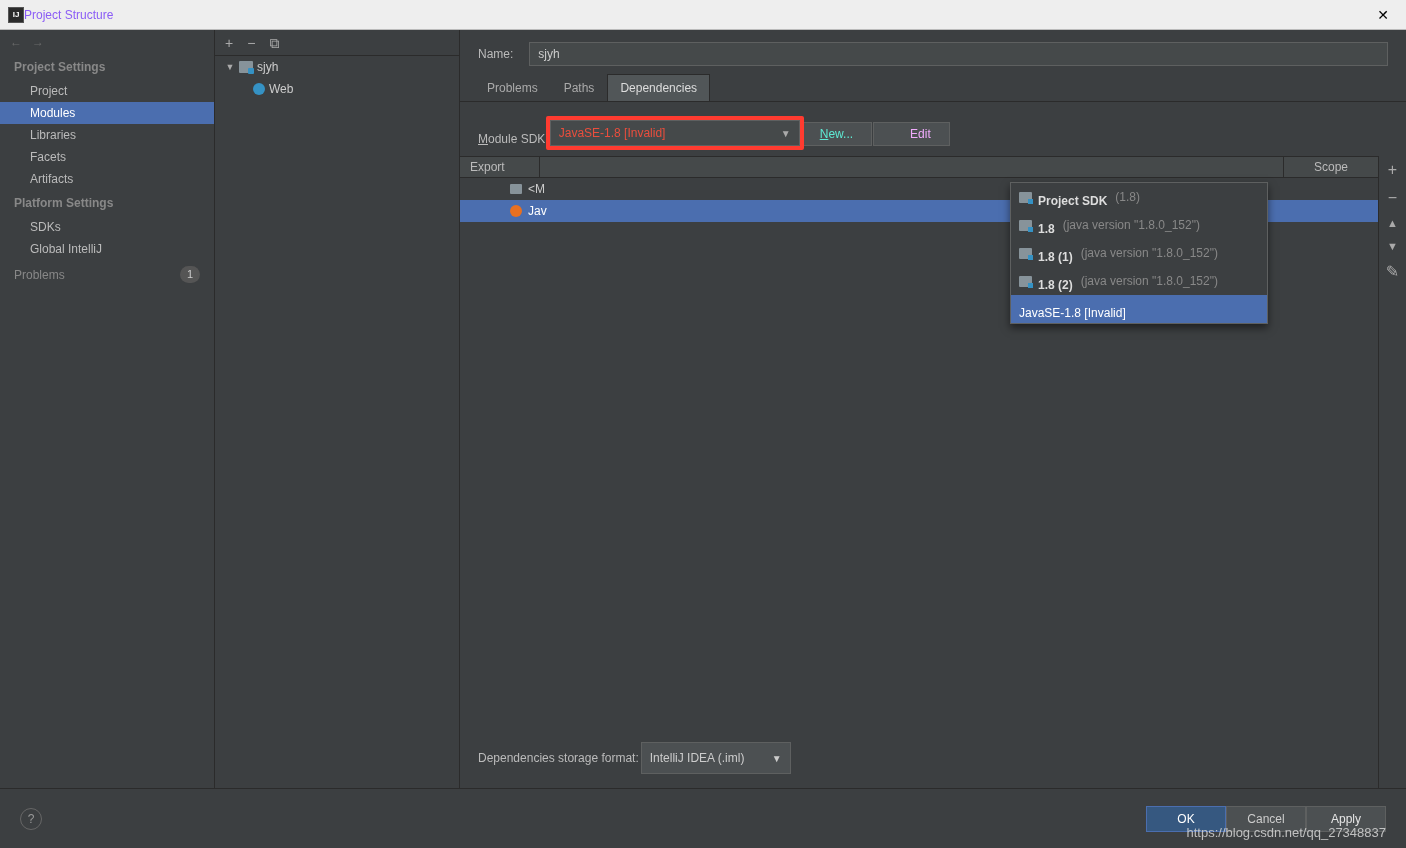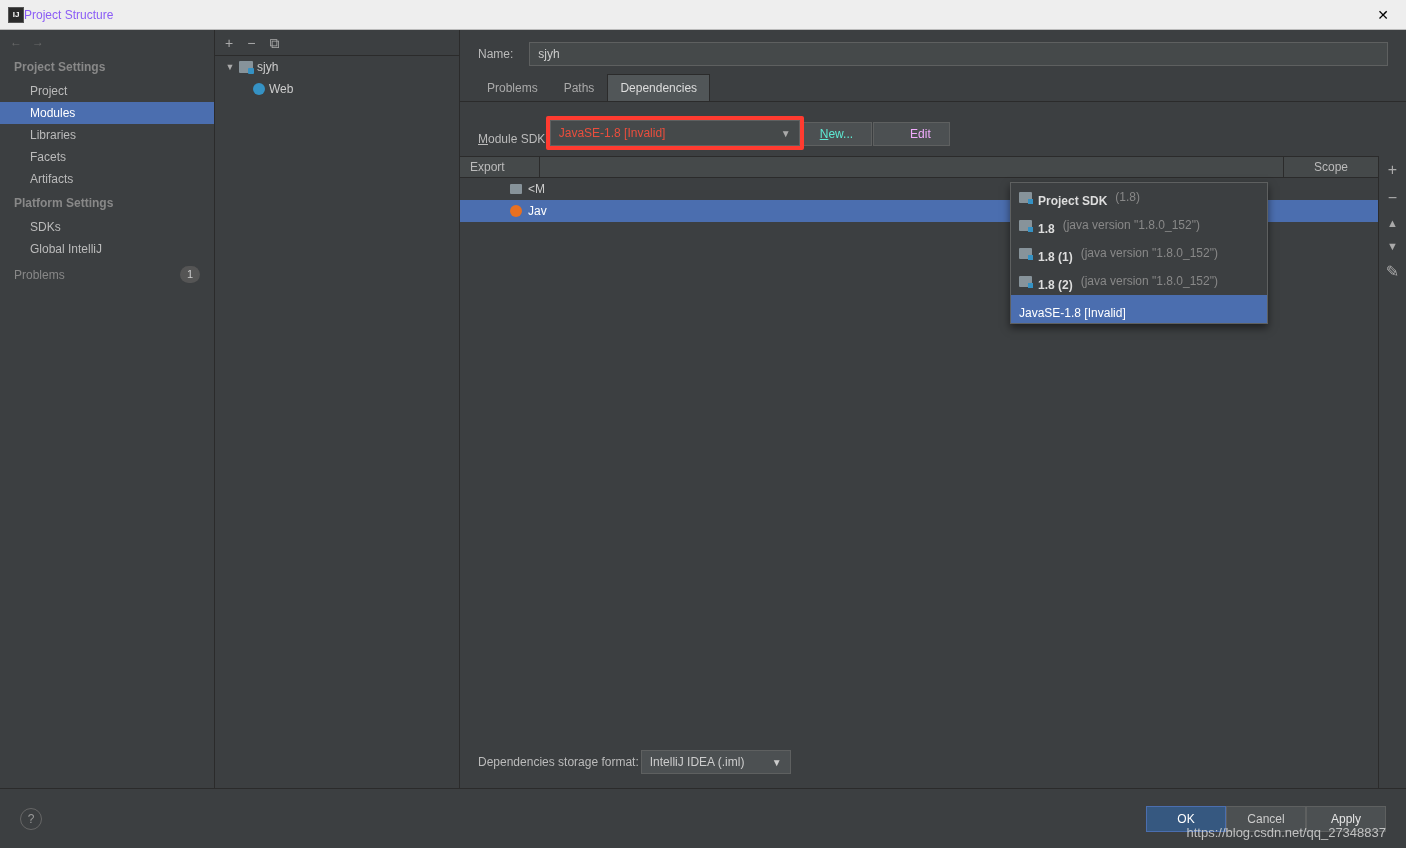--- a/index.html
+++ b/index.html
@@ -76,21 +76,21 @@
   .dd-item { padding: 3px 8px; display: flex; align-items: center; gap: 6px; cursor: pointer; }
   .dd-item .sdk-icon { width: 13px; height: 11px; background: #87939a; border-radius:1px; position:relative;}
   .dd-item .sdk-icon::after {content:""; position:absolute; bottom:-1px; right:-1px; width:5px; height:5px; background:#3592c4;}
   .dd-item .dd-name { color: #ddd; font-weight: bold; margin-top: 8px; }
   .dd-item .dd-extra { color: #888; margin-left: 2px; }
   .dd-item.invalid { background: #4b6eaf; }
   .dd-item.invalid .dd-name { color: #fff; font-weight: normal; }
 
   .storage-row { display: flex; align-items: center; padding: 14px 18px; gap: 2px; border-top: 0px solid #2b2b2b;}
   .storage-row label { color: #bbb; }
-  .storage-combo { width: 150px; height: 24px; background: #4c5052; border: 1px solid #5e6060; color: #ccc; display: flex; align-items: center; justify-content: space-between; padding: 0 8px; cursor: pointer; }
+  .storage-combo { width: 150px; height: 32px; background: #4c5052; border: 1px solid #5e6060; color: #ccc; display: flex; align-items: center; justify-content: space-between; padding: 0 8px; cursor: pointer; }
 
   
   .footer { height: 60px; background: #3c3f41; border-top: 1px solid #2b2b2b; display: flex; align-items: center; padding: 0 20px; justify-content: space-between; }
   .help-btn { width: 22px; height: 22px; border: 1px solid #666; border-radius: 50%; display:flex; align-items:center; justify-content:center; color:#999; cursor:pointer;}
   .footer-buttons { display: flex; }
   .fbtn { height: 26px; width: 80px; border: 1px solid #5e6060; background: #4c5052; color: #ccc; cursor: pointer; }
   .fbtn.primary { background: #365880; border-color: #4b6eaf; color: #fff; }
   .fbtn.dim { color: #e5e5e5; }
   .watermark { position: absolute; right: 20px; bottom: 8px; color: #d6d6d6; font-size: 13px; opacity: .85; pointer-events:none; z-index: 20; }
 </style>

